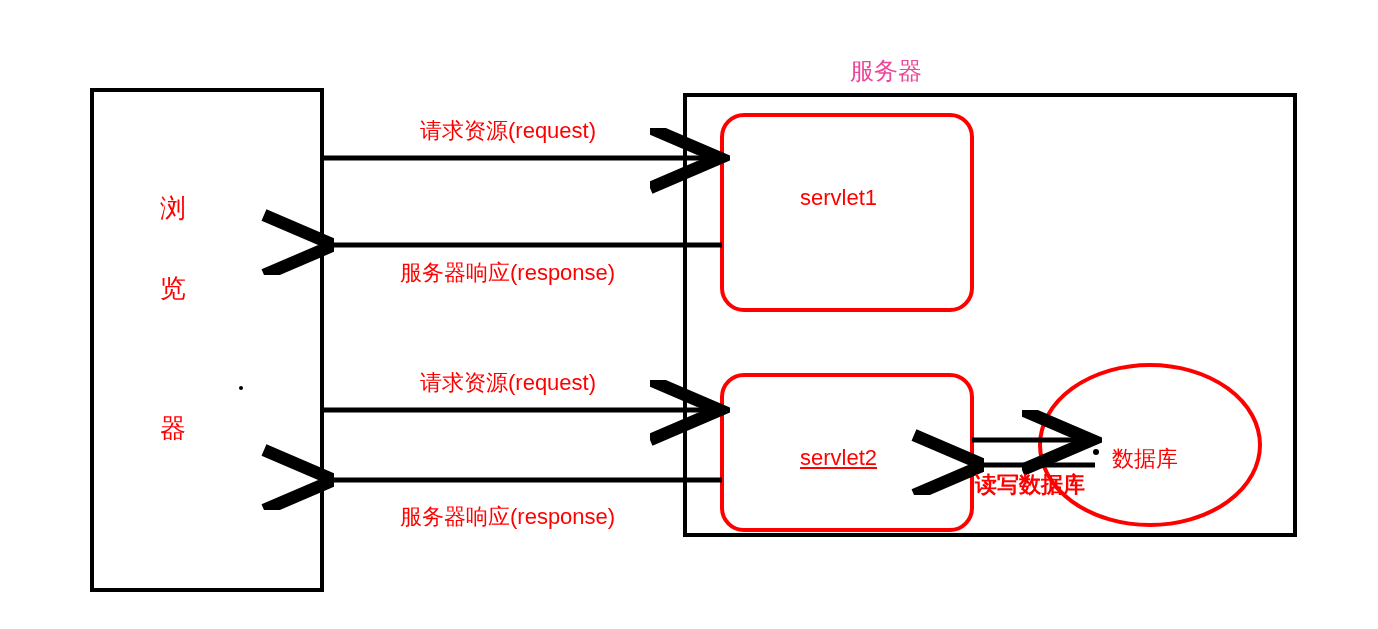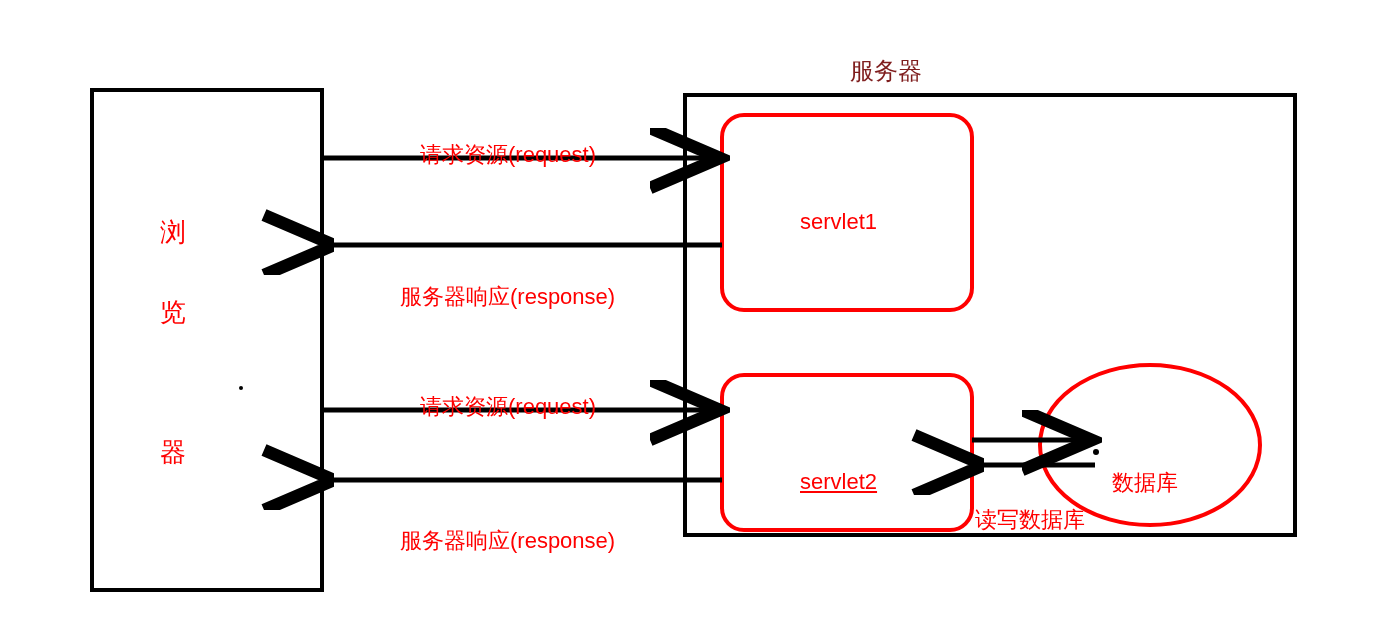--- a/index.html
+++ b/index.html
@@ -6,22 +6,22 @@
     margin: 0;
     padding: 0;
     width: 1378px;
     height: 629px;
     background: #ffffff;
     font-family: "Microsoft YaHei", "SimSun", sans-serif;
     position: relative;
     overflow: hidden;
   }
   .abs { position: absolute; }
-  .red-text { color: #ff0000; font-size: 22px; margin-top: 24px; }
-  .black-text { color: #7f1d1d; font-size: 24px; }
+  .red-text { color: #ff0000; font-size: 22px; }
+  .black-text { color: #ec4899; font-size: 24px; }
 </style>
 </head>
 <body>
 
 <svg class="abs" width="1378" height="629" viewBox="0 0 1378 629">
   <defs>
     <marker id="arrR" markerWidth="16" markerHeight="16" refX="14" refY="6" orient="auto">
       <path d="M0,0 L14,6 L0,12" fill="none" stroke="#000" stroke-width="2.5"></path>
     </marker>
     <marker id="arrL" markerWidth="16" markerHeight="16" refX="2" refY="6" orient="auto">
@@ -65,13 +65,13 @@
 <div class="abs red-text" style="left:420px; top:116px;">请求资源(request)</div>
 <div class="abs red-text" style="left:400px; top:258px;">服务器响应(response)</div>
 
 <div class="abs red-text" style="left:420px; top:368px;">请求资源(request)</div>
 <div class="abs red-text" style="left:400px; top:502px;">服务器响应(response)</div>
 
 <div class="abs red-text" style="left:800px; top:185px;">servlet1</div>
 <div class="abs red-text" style="left:800px; top:445px;text-decoration:underline;">servlet2</div>
 
 <div class="abs red-text" style="left:1112px; top:444px;">数据库</div>
-<div class="abs red-text" style="left:975px; top:481px;">读写数据库</div>
+<div class="abs red-text" style="left:975px; top:470px;font-weight:bold;">读写数据库</div>
 
 </body></html>

